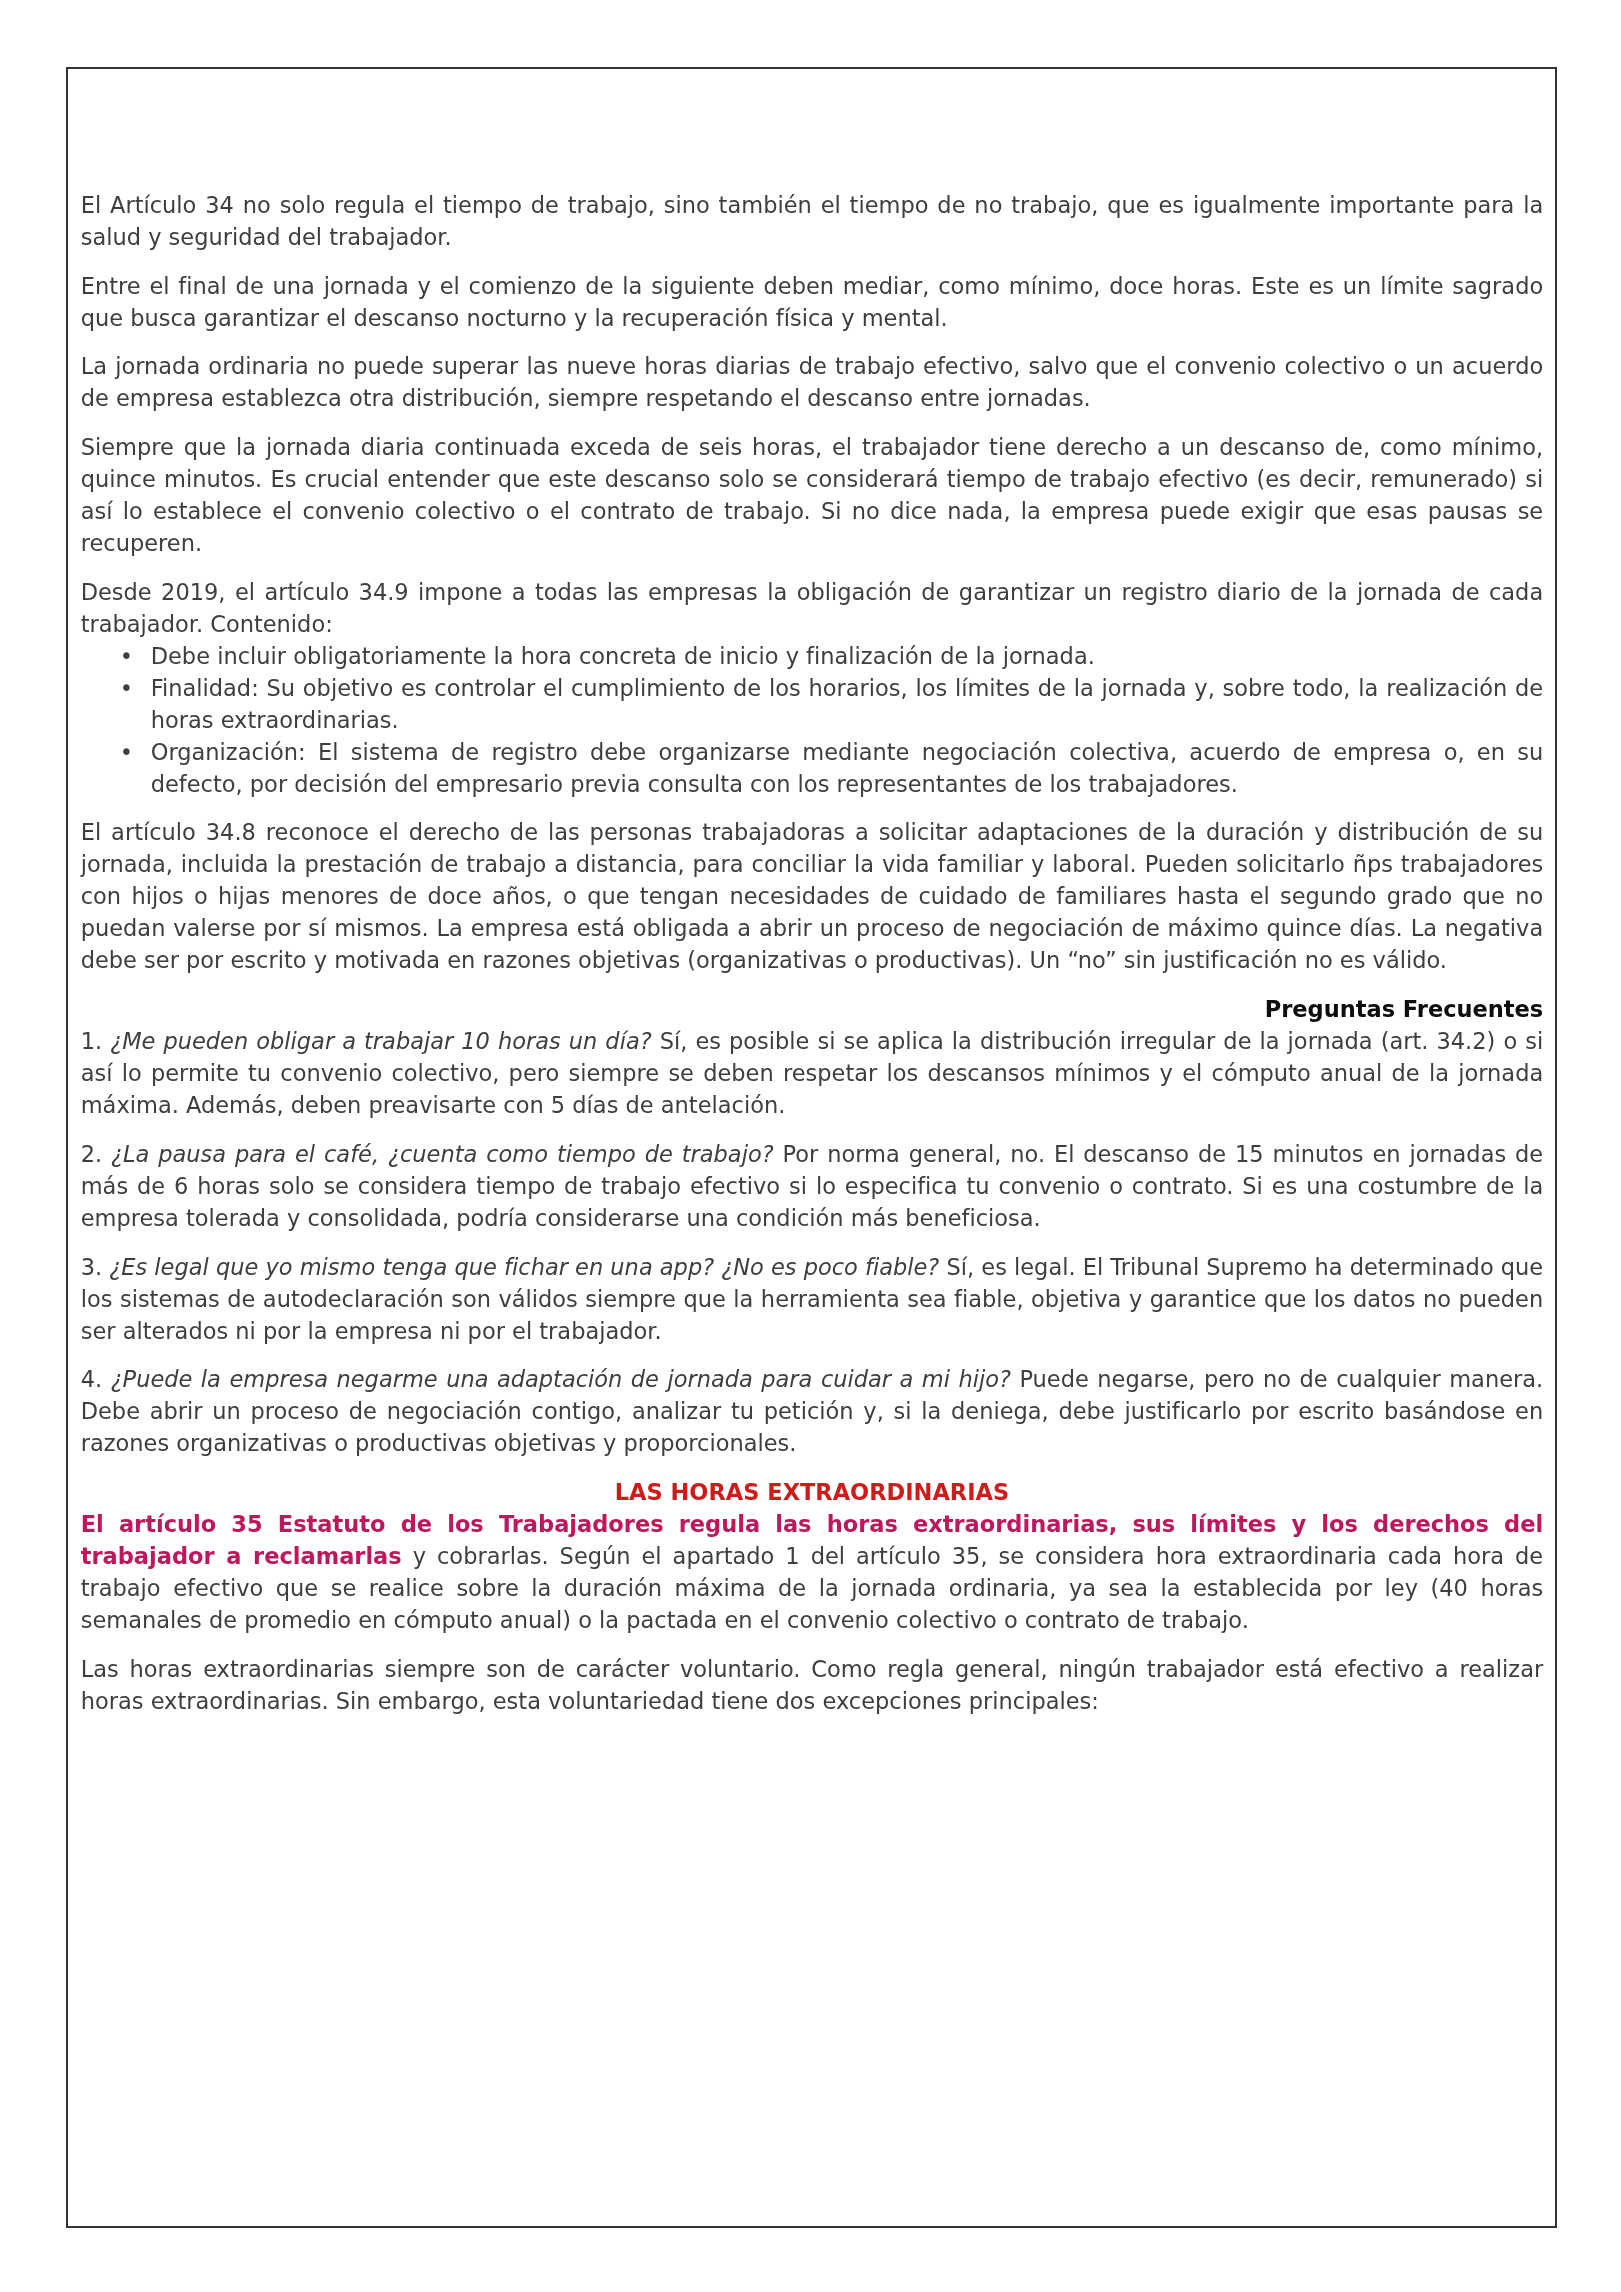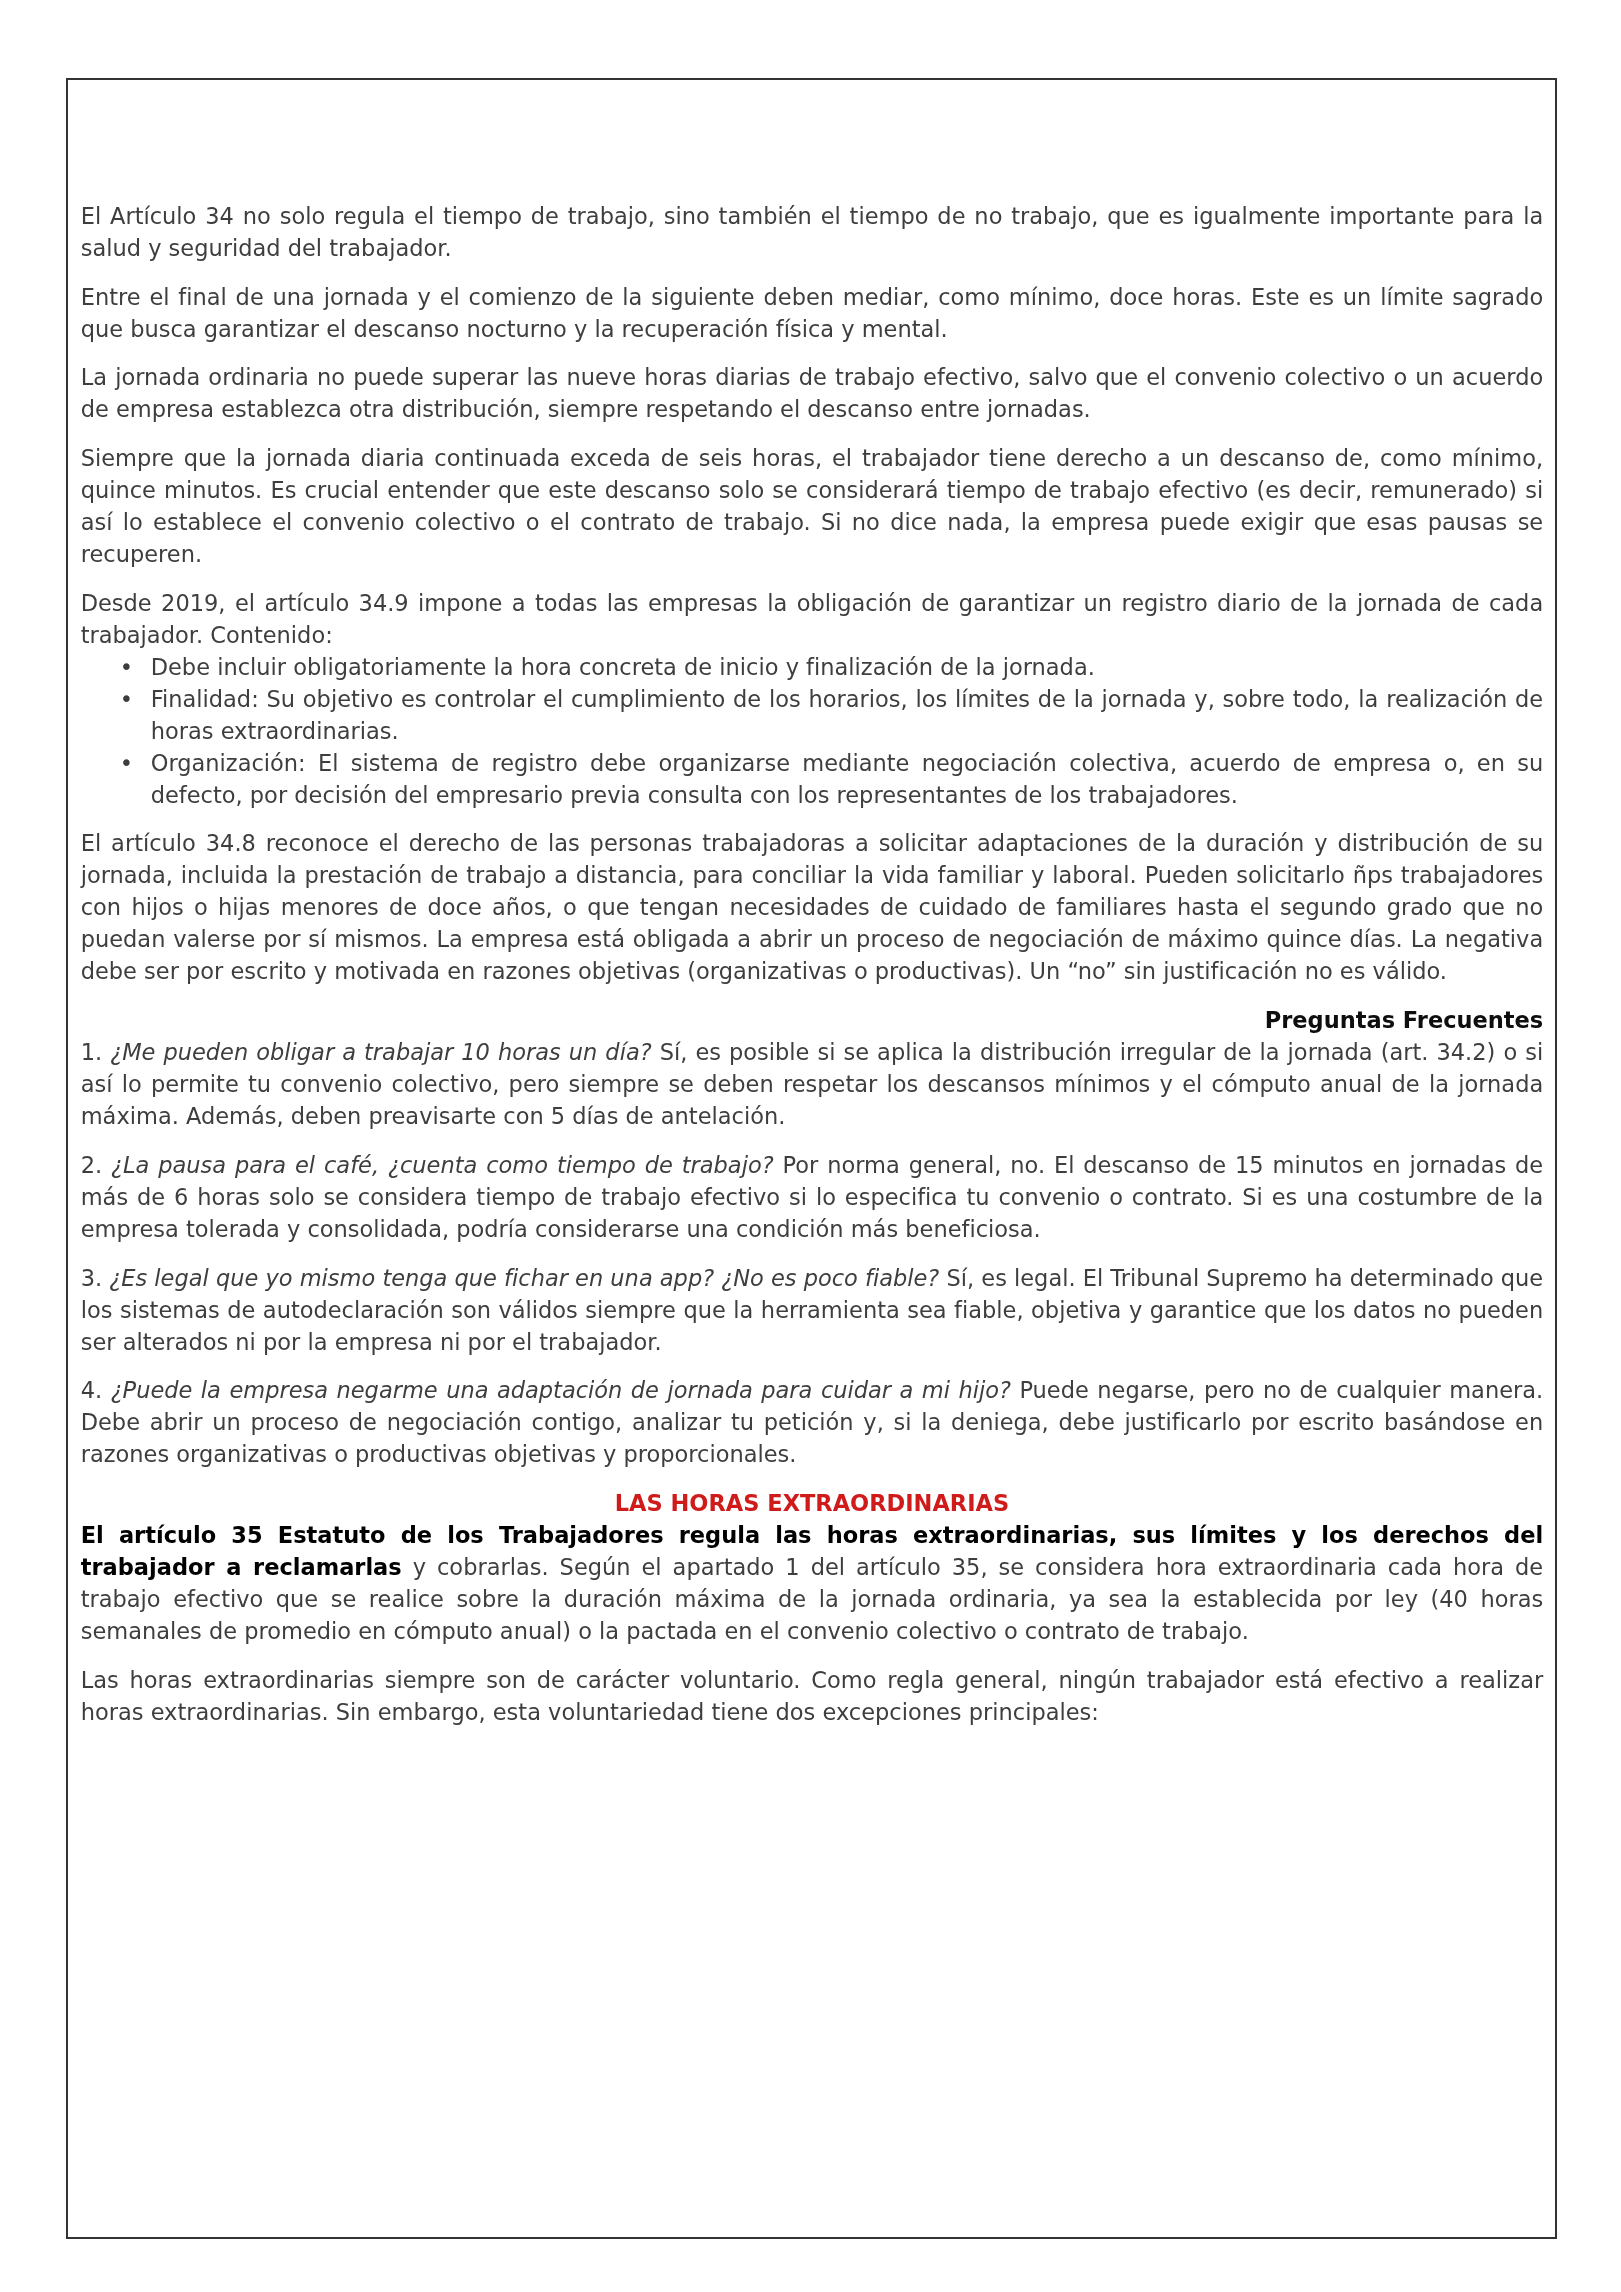--- a/index.html
+++ b/index.html
@@ -10,21 +10,21 @@
   body {
     width: 1621px;
     height: 2293px;
     position: relative;
     overflow: hidden;
     font-family: "DejaVu Sans", "Liberation Sans", sans-serif;
   }
   .doc-border {
     position: absolute;
     left: 66px;
-    top: 78px;
+    top: 67px;
     width: 1491px;
     height: 2161px;
     border: 2px solid #333333;
     box-sizing: border-box;
     padding: 120px 11.8px 0 12.7px;
     overflow: hidden;
   }
   .doc-border p,
   .doc-border h2,
   .doc-border ul {
@@ -40,21 +40,21 @@
     color: #0e0e0e;
     text-align: right;
     margin-left: 20px;
   }
   h2.red-heading {
     font-weight: bold;
     color: #d01b1b;
     text-align: center;
   }
   .it { font-style: italic; }
-  .b  { font-weight: bold; color: #000000; }
+  .b  { font-weight: bold; color: #be185d; }
   ul.doc-list {
     list-style: none;
     padding: 0;
   }
   ul.doc-list li {
     position: relative;
     padding-left: 70px;
     text-align: justify;
   }
   ul.doc-list li::before {

